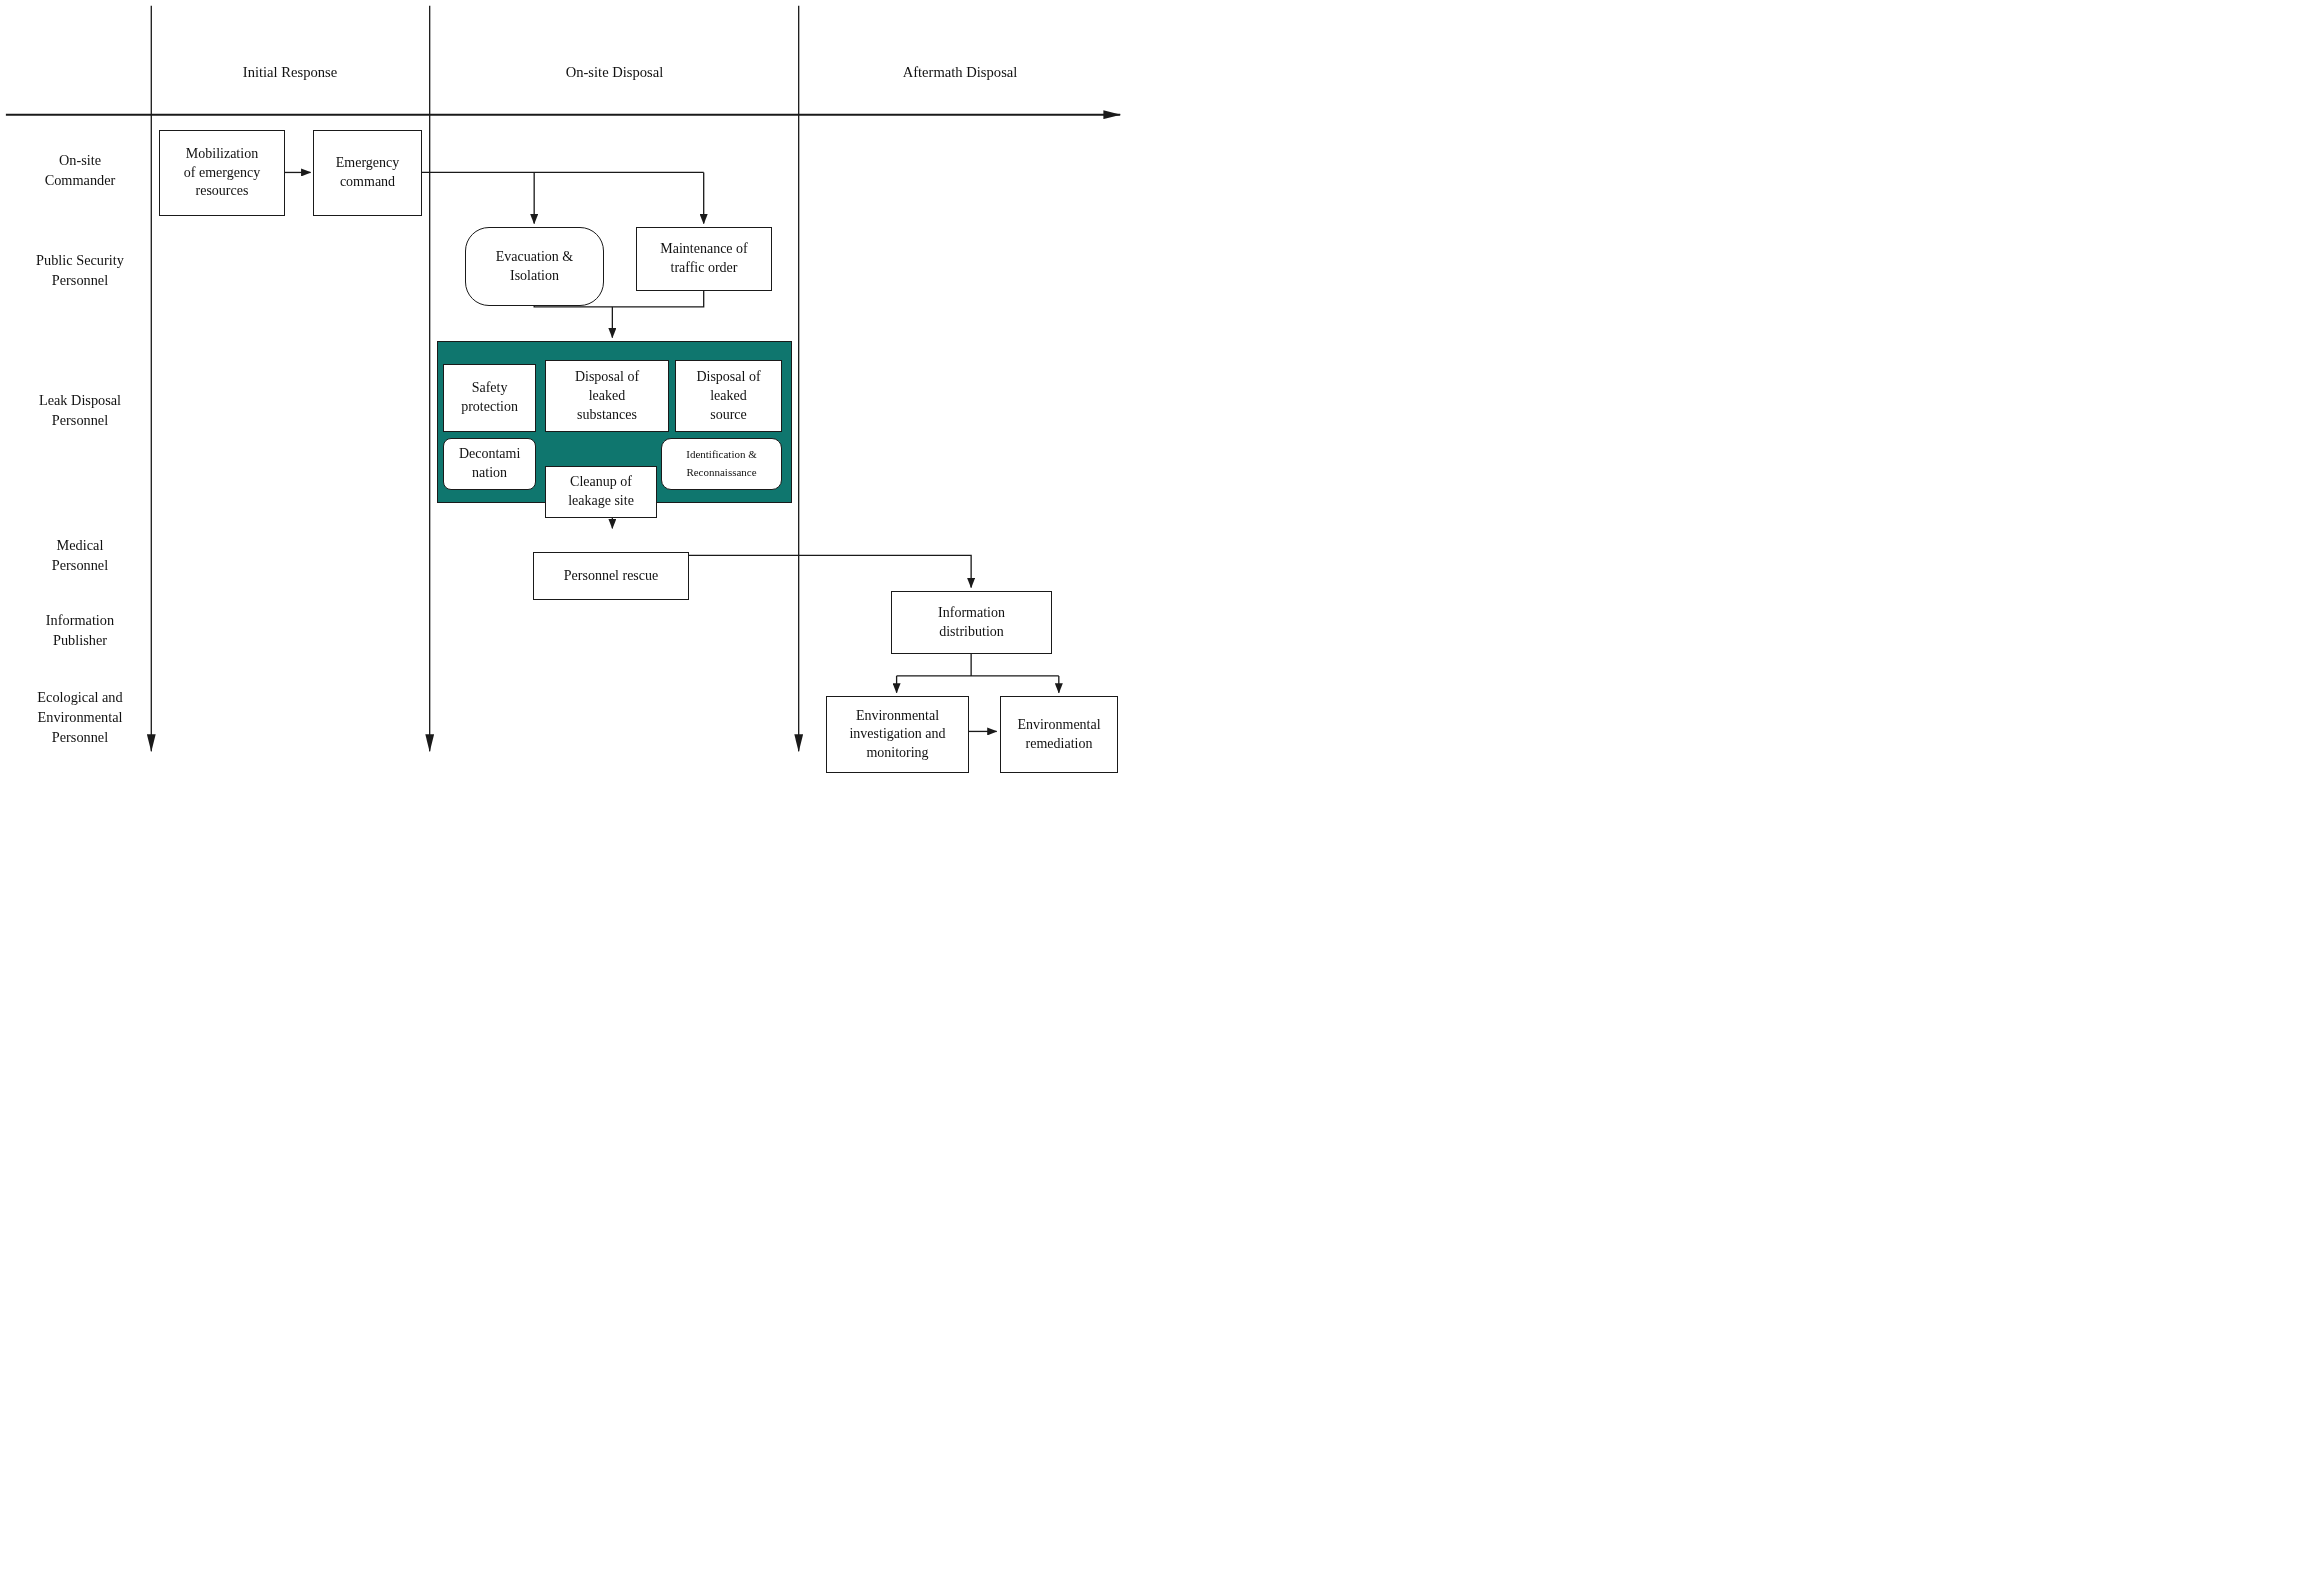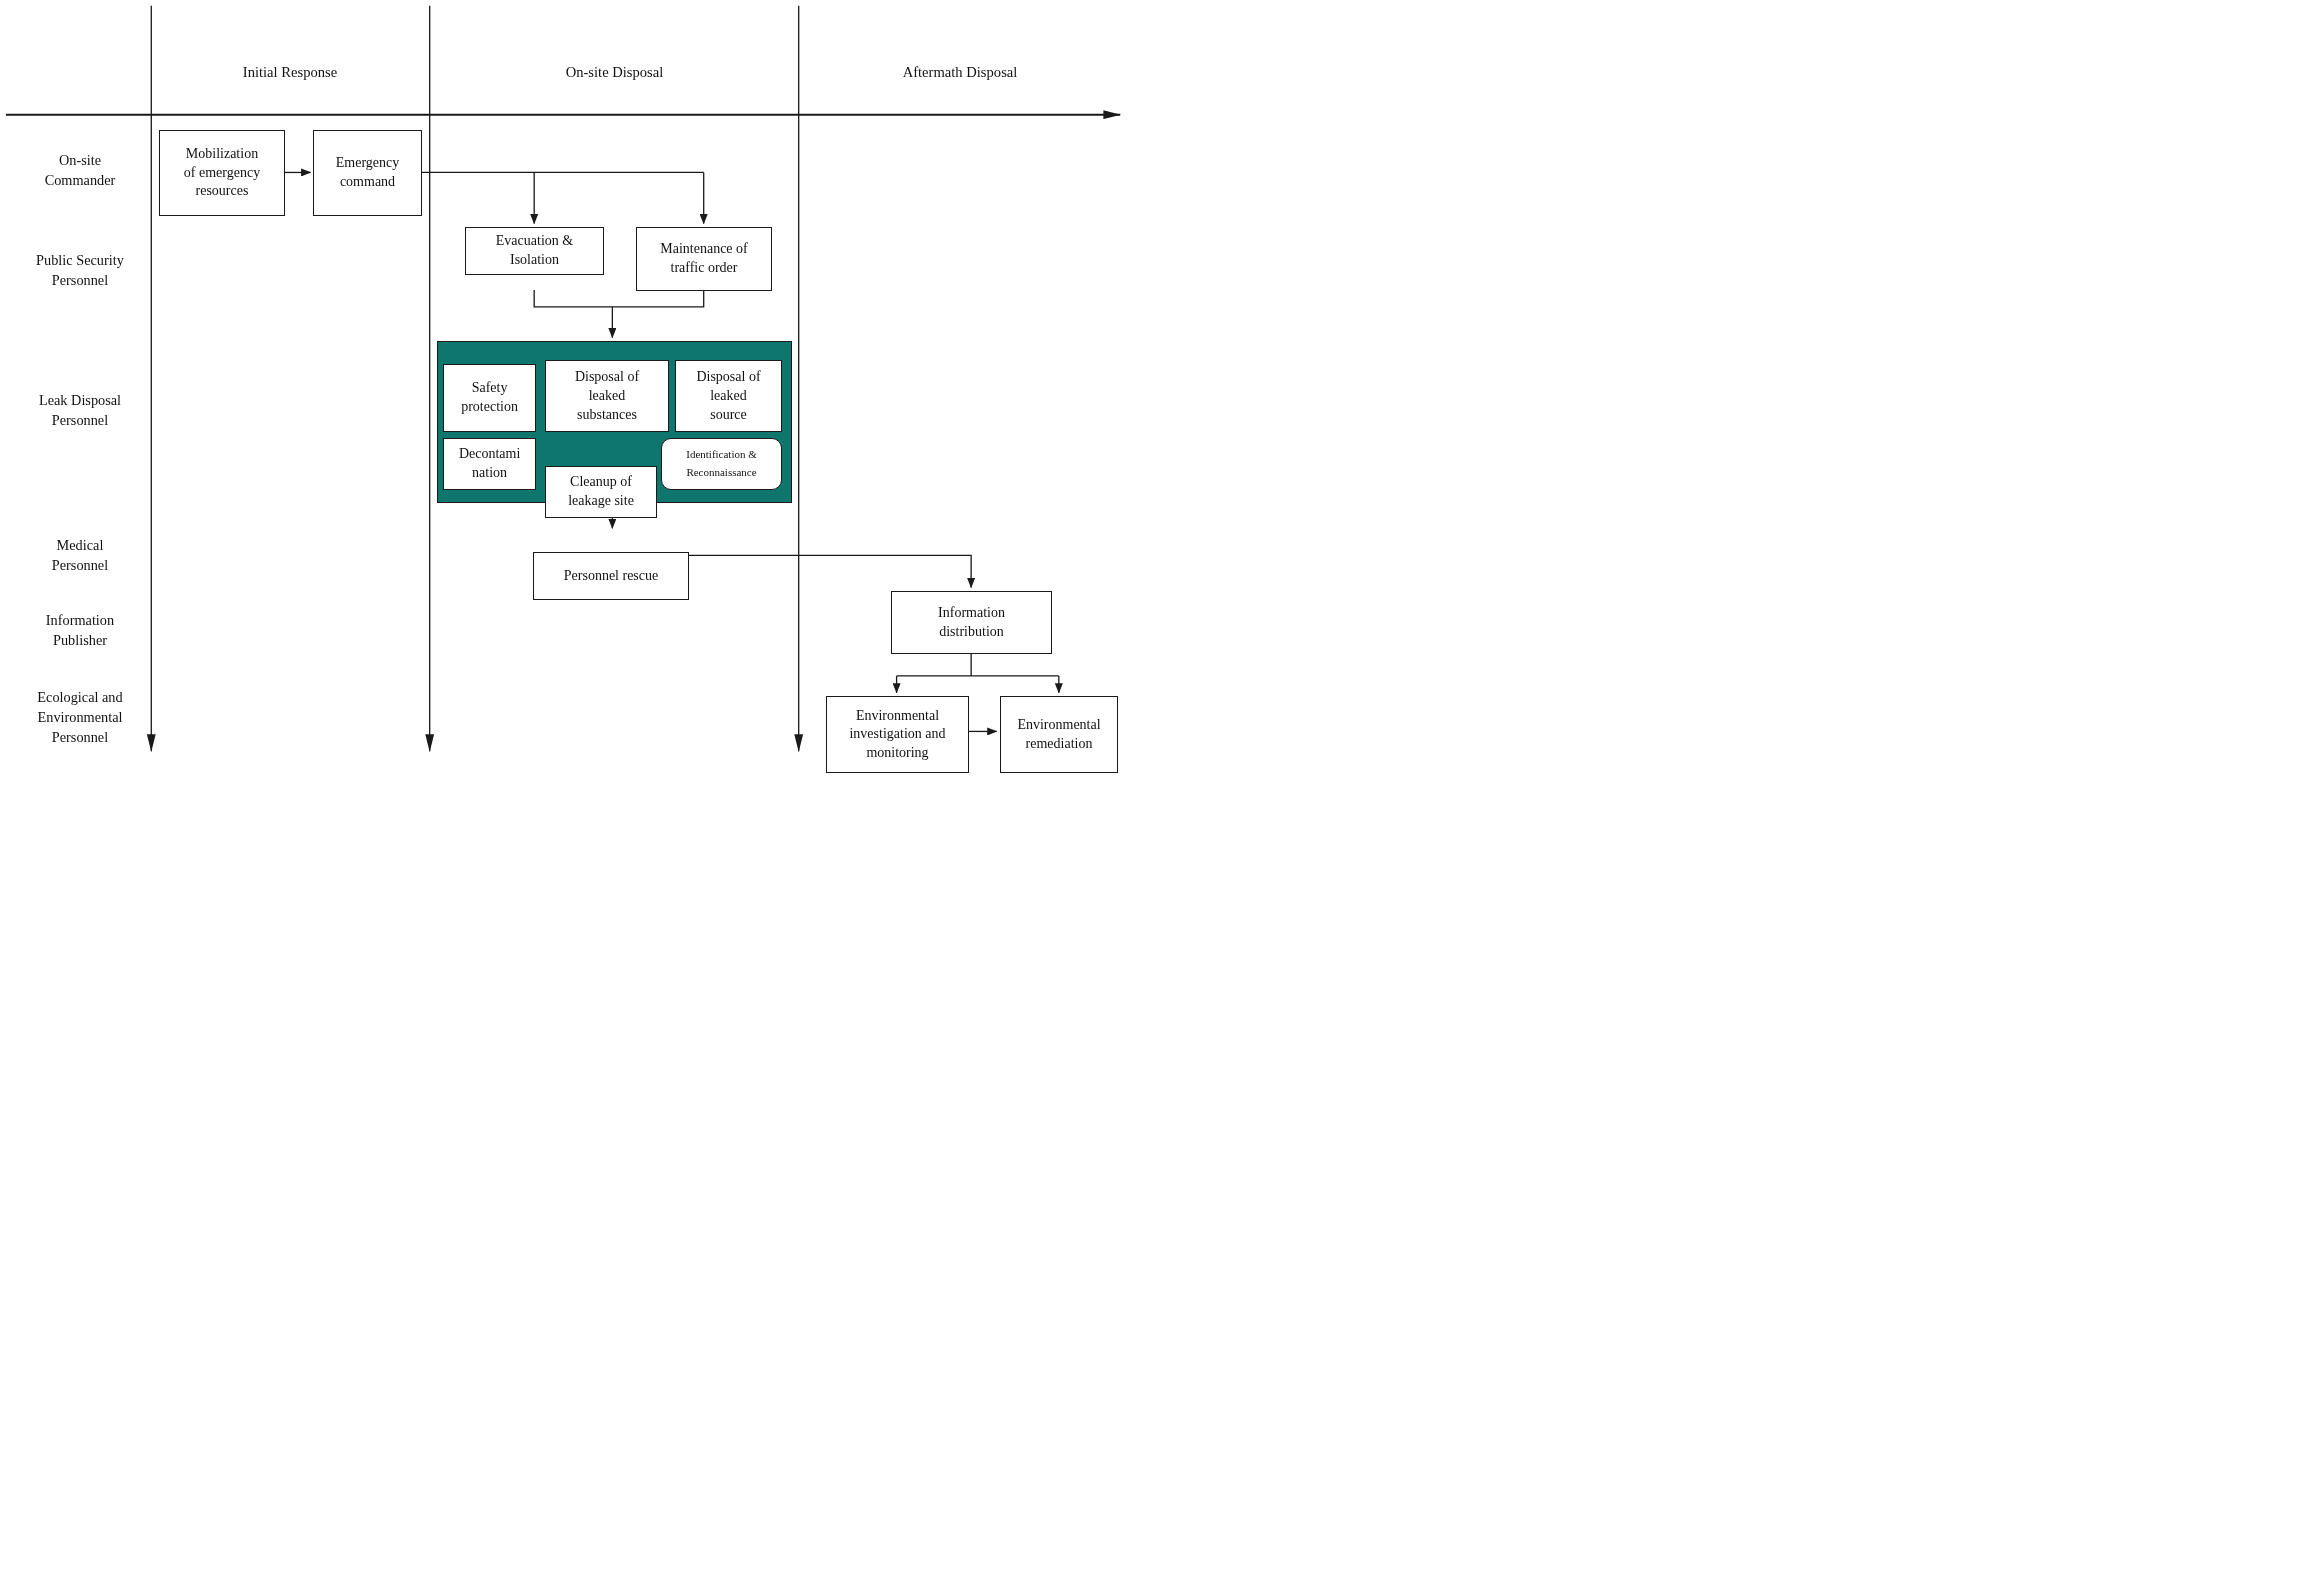--- a/index.html
+++ b/index.html
@@ -128,36 +128,36 @@
 Environmental
 Personnel</div>
 
   <div class="node" style="left:159px; top:130px; width:126px; height:86px;">Mobilization
 of emergency
 resources</div>
 
   <div class="node" style="left:313px; top:130px; width:109px; height:86px;">Emergency
 command</div>
 
-  <div class="node" style="left:465px; top:227px; width:139px; height:48px;">Evacuation &amp;
+  <div class="node" style="left:465px; top:227px; width:139px; height:79px;border-radius:24px;">Evacuation &amp;
 Isolation</div>
 
   <div class="node" style="left:636px; top:227px; width:136px; height:64px;">Maintenance of
 traffic order</div>
 
   <div class="group-box" style="left:437px; top:341px; width:355px; height:162px;">
     <div class="node" style="left:5.1px; top:22px; width:93px; height:68px;">Safety
 protection</div>
     <div class="node" style="left:107px; top:18.3px; width:124px; height:72px;">Disposal of
 leaked
 substances</div>
     <div class="node" style="left:237px; top:18.3px; width:107px; height:72px;">Disposal of
 leaked
 source</div>
-    <div class="node" style="left:5.1px; top:96px; width:93px; height:52px;">Decontami
+    <div class="node" style="left:5.1px; top:96px; width:93px; height:52px;border-radius:8px;">Decontami
 nation</div>
     <div class="node" style="left:107px; top:96px; width:112px; height:52px;margin-top:28px;">Cleanup of
 leakage site</div>
     <div class="node small-text" style="left:223px; top:96px; width:121px; height:52px;border-radius:10px;">Identification &amp;
 Reconnaissance</div>
   </div>
 
   <div class="node" style="left:533px; top:531px; width:156px; height:48px;margin-top:21px;">Personnel rescue</div>
 
   <div class="node" style="left:891px; top:591px; width:161px; height:63px;">Information

